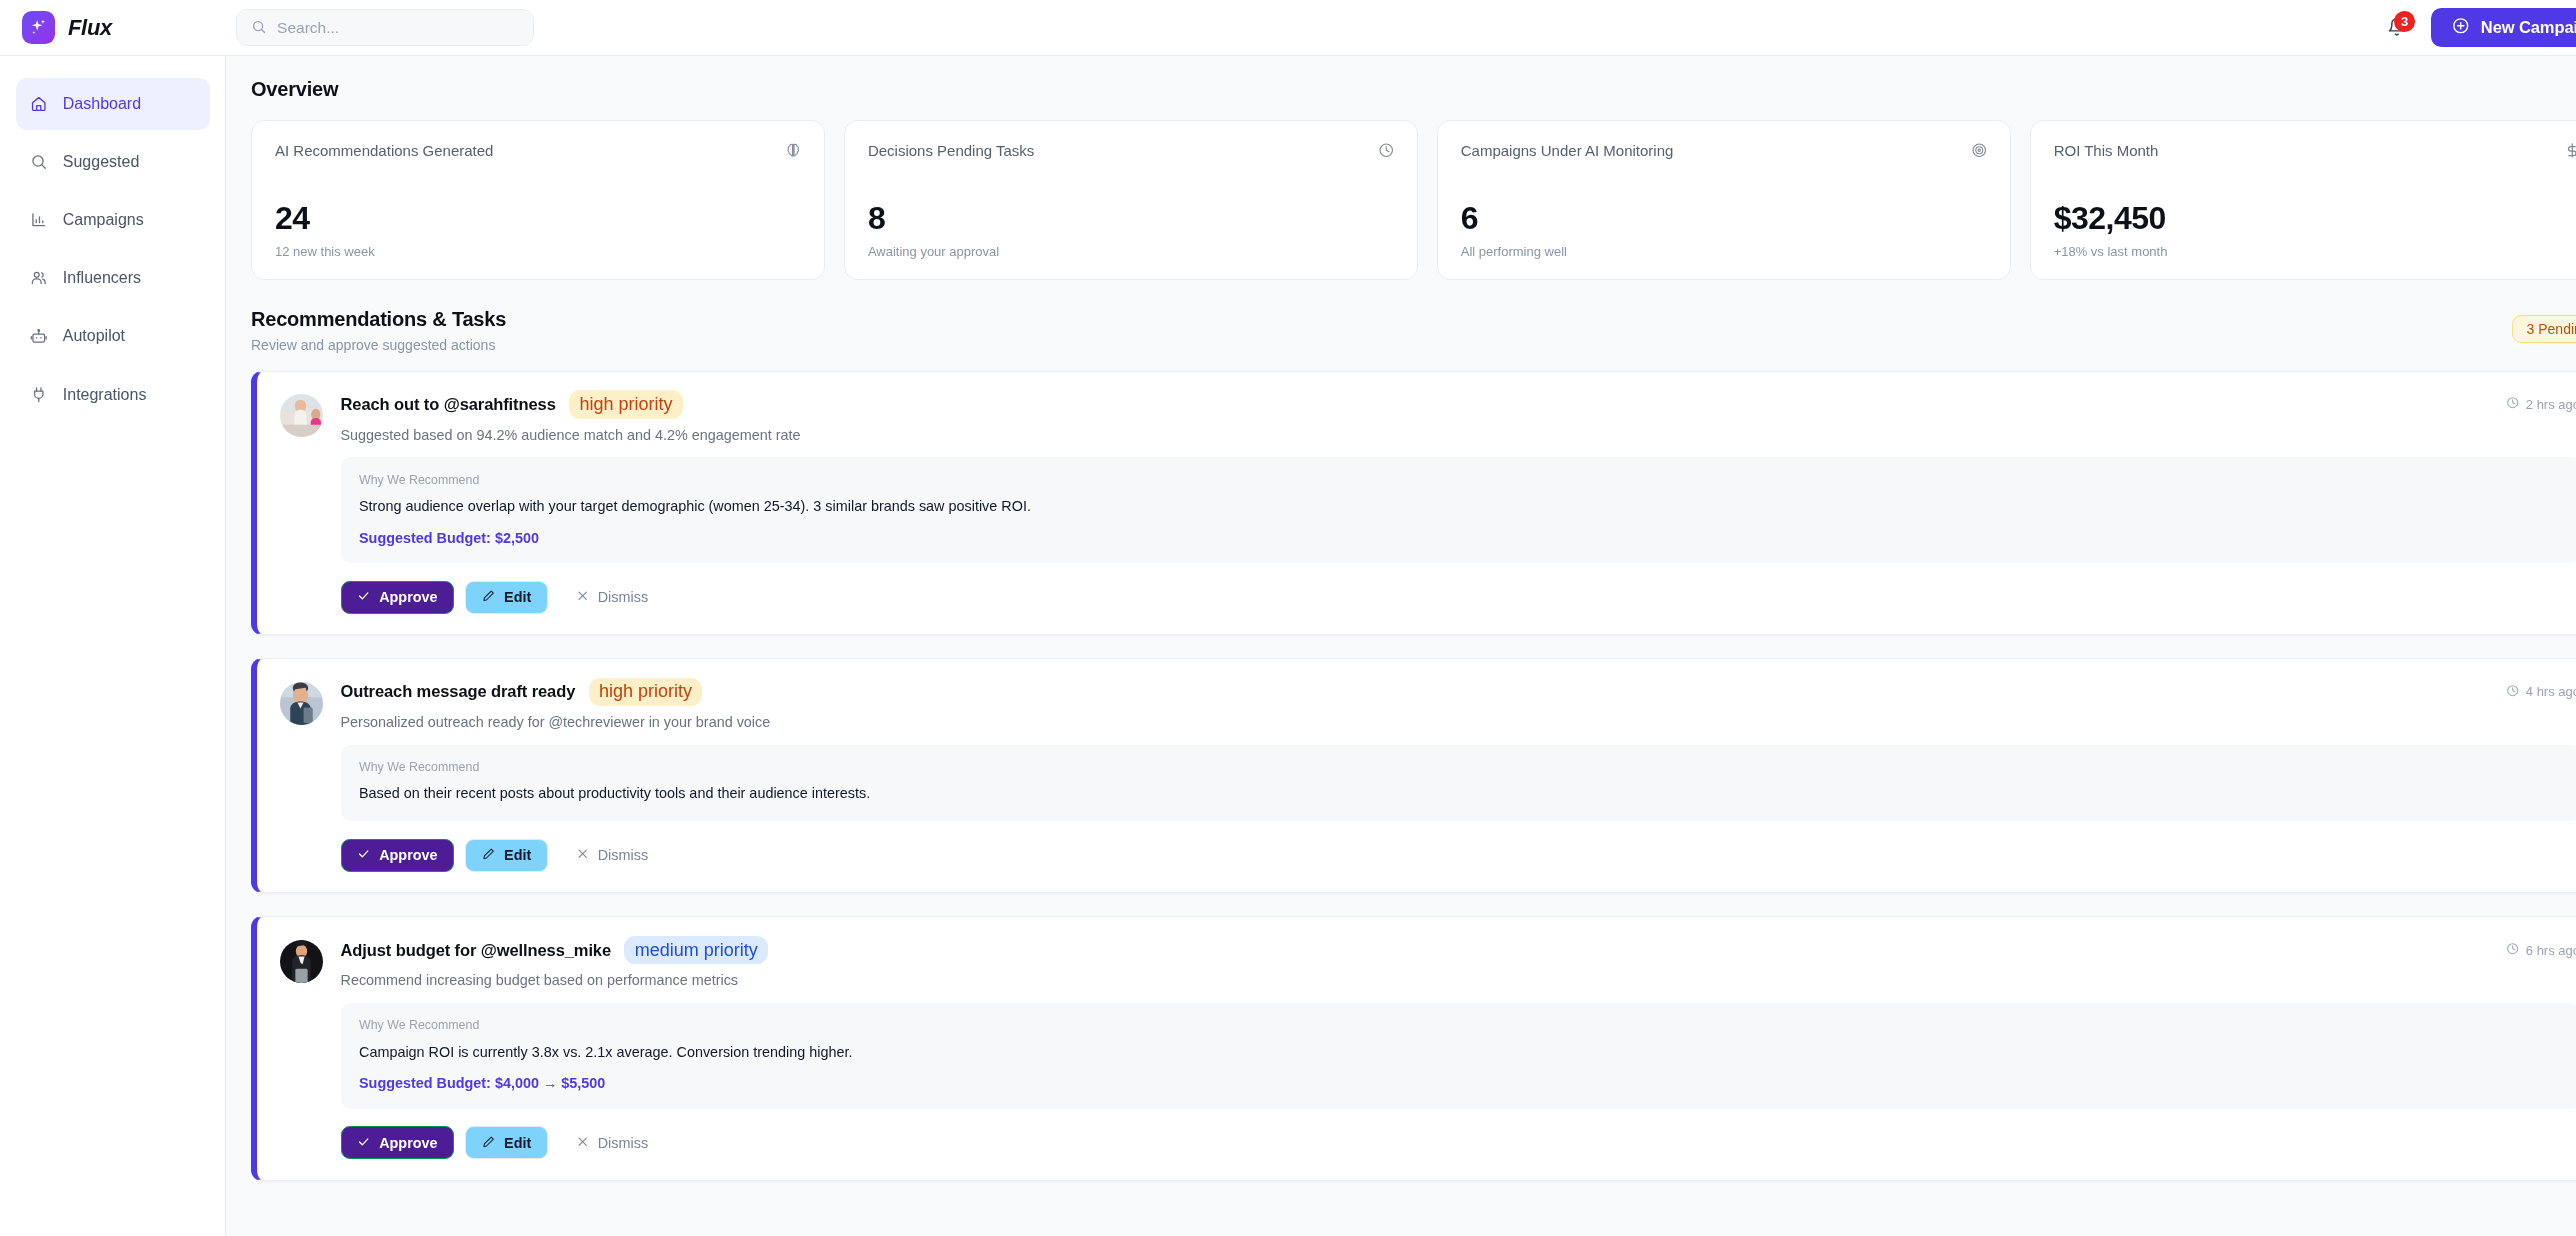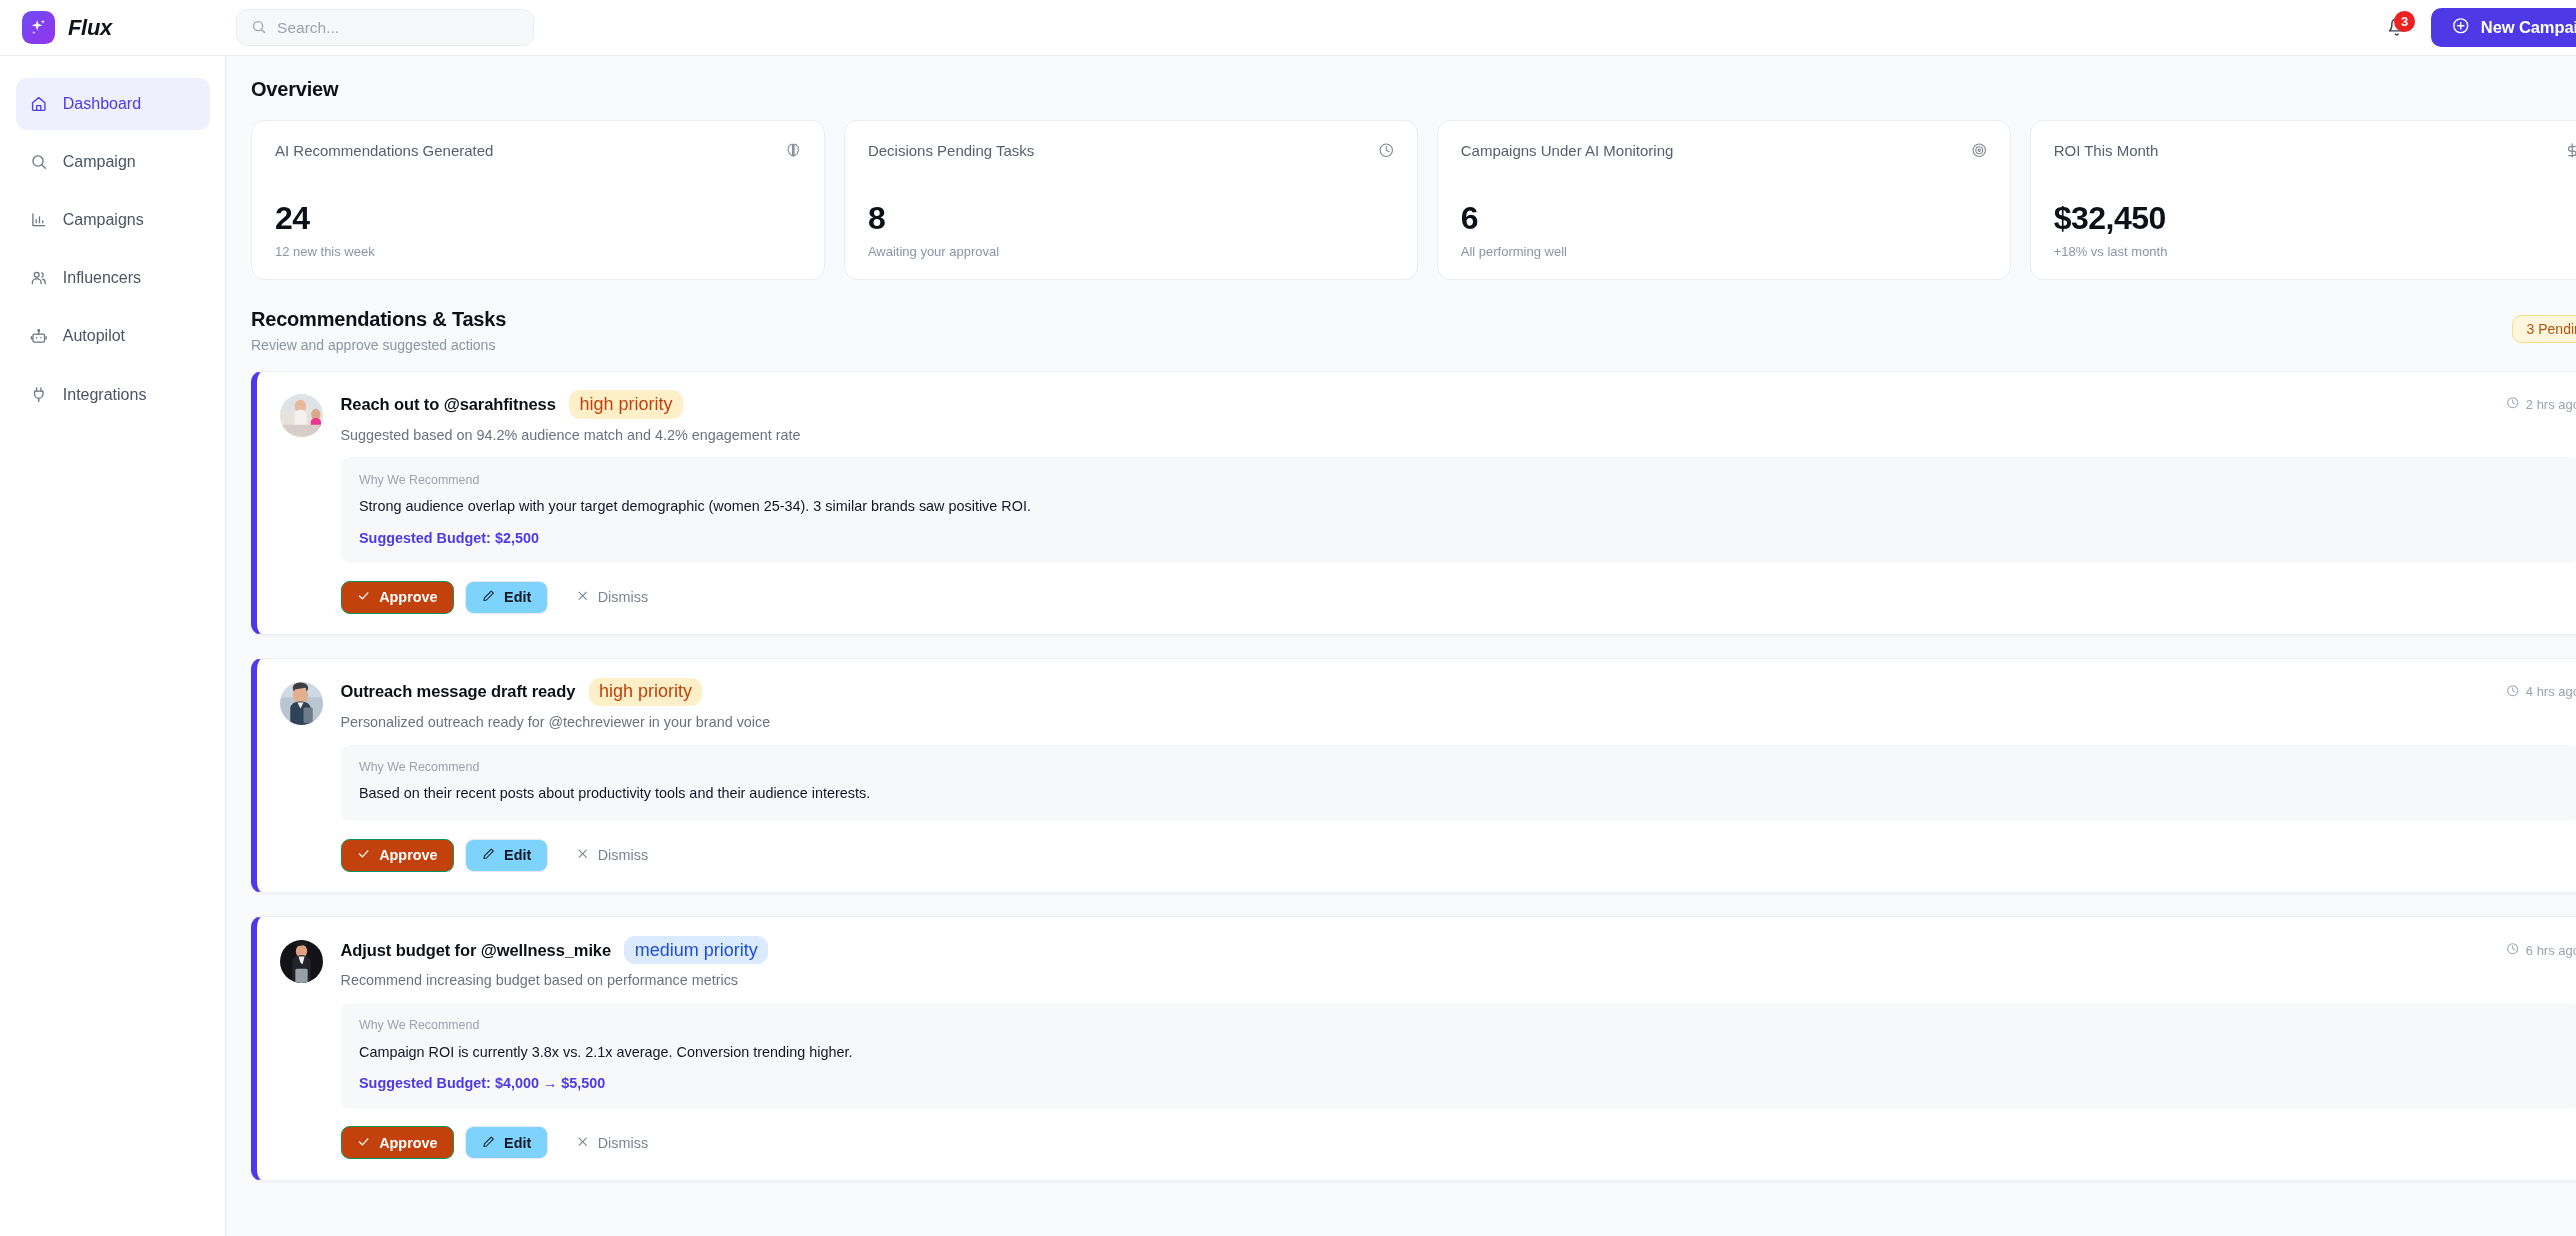--- a/index.html
+++ b/index.html
@@ -143,21 +143,21 @@
   .why-text { font-size: 14.4px; color: #111827; margin-top: 10.3px; line-height: 1.35; }
   .budget { font-size: 14.4px; font-weight: 700; color: #4f39e6; margin-top: 13.4px; }
 
   .actions { display: flex; align-items: center; gap: 11.3px; margin-top: 17.5px; }
   .btn {
     display: flex; align-items: center; gap: 8.8px;
     height: 33px; border-radius: 8.8px; padding: 0 15.5px;
     font-family: "Liberation Sans", sans-serif;
     font-size: 14.4px; cursor: pointer; border: 1px solid transparent;
   }
-  .btn-approve { background: #c2410c; color: #fff; font-weight: 700; border-color: #089459; }
+  .btn-approve { background: #4c1d95; color: #fff; font-weight: 700; border-color: #089459; }
   .btn-edit { background: #7dd3fc; color: #111827; font-weight: 700; border-color: #e6e9ed; }
   .btn-dismiss { background: transparent; color: #7b8492; font-weight: 400; }
 </style>
 </head>
 <body>
 
 <div class="topbar">
   <div class="brand">
     <div class="logo-mark">
       <svg width="19.6" height="19.6" viewBox="0 0 24 24" fill="#fff">
@@ -217,21 +217,21 @@
       <span>Dashboard</span>
     </div>
 
     <div class="nav-item">
       <span class="ico">
         <svg width="17.5" height="17.5" viewBox="0 0 24 24" fill="none" stroke="#6b7280" stroke-width="1.8" stroke-linecap="round">
           <circle cx="11" cy="11" r="7"></circle>
             <line x1="16.3" y1="16.3" x2="21" y2="21"></line>
         </svg>
       </span>
-      <span>Campaign</span>
+      <span>Suggested</span>
     </div>
 
     <div class="nav-item">
       <span class="ico">
         <svg width="17.5" height="17.5" viewBox="0 0 24 24" fill="none" stroke="#6b7280" stroke-width="1.8" stroke-linecap="round" stroke-linejoin="round">
           <path d="M4 4v16h16"></path>
             <line x1="8.5" y1="16" x2="8.5" y2="12"></line>
             <line x1="13" y1="16" x2="13" y2="8"></line>
             <line x1="17.5" y1="16" x2="17.5" y2="13.5"></line>
         </svg>

